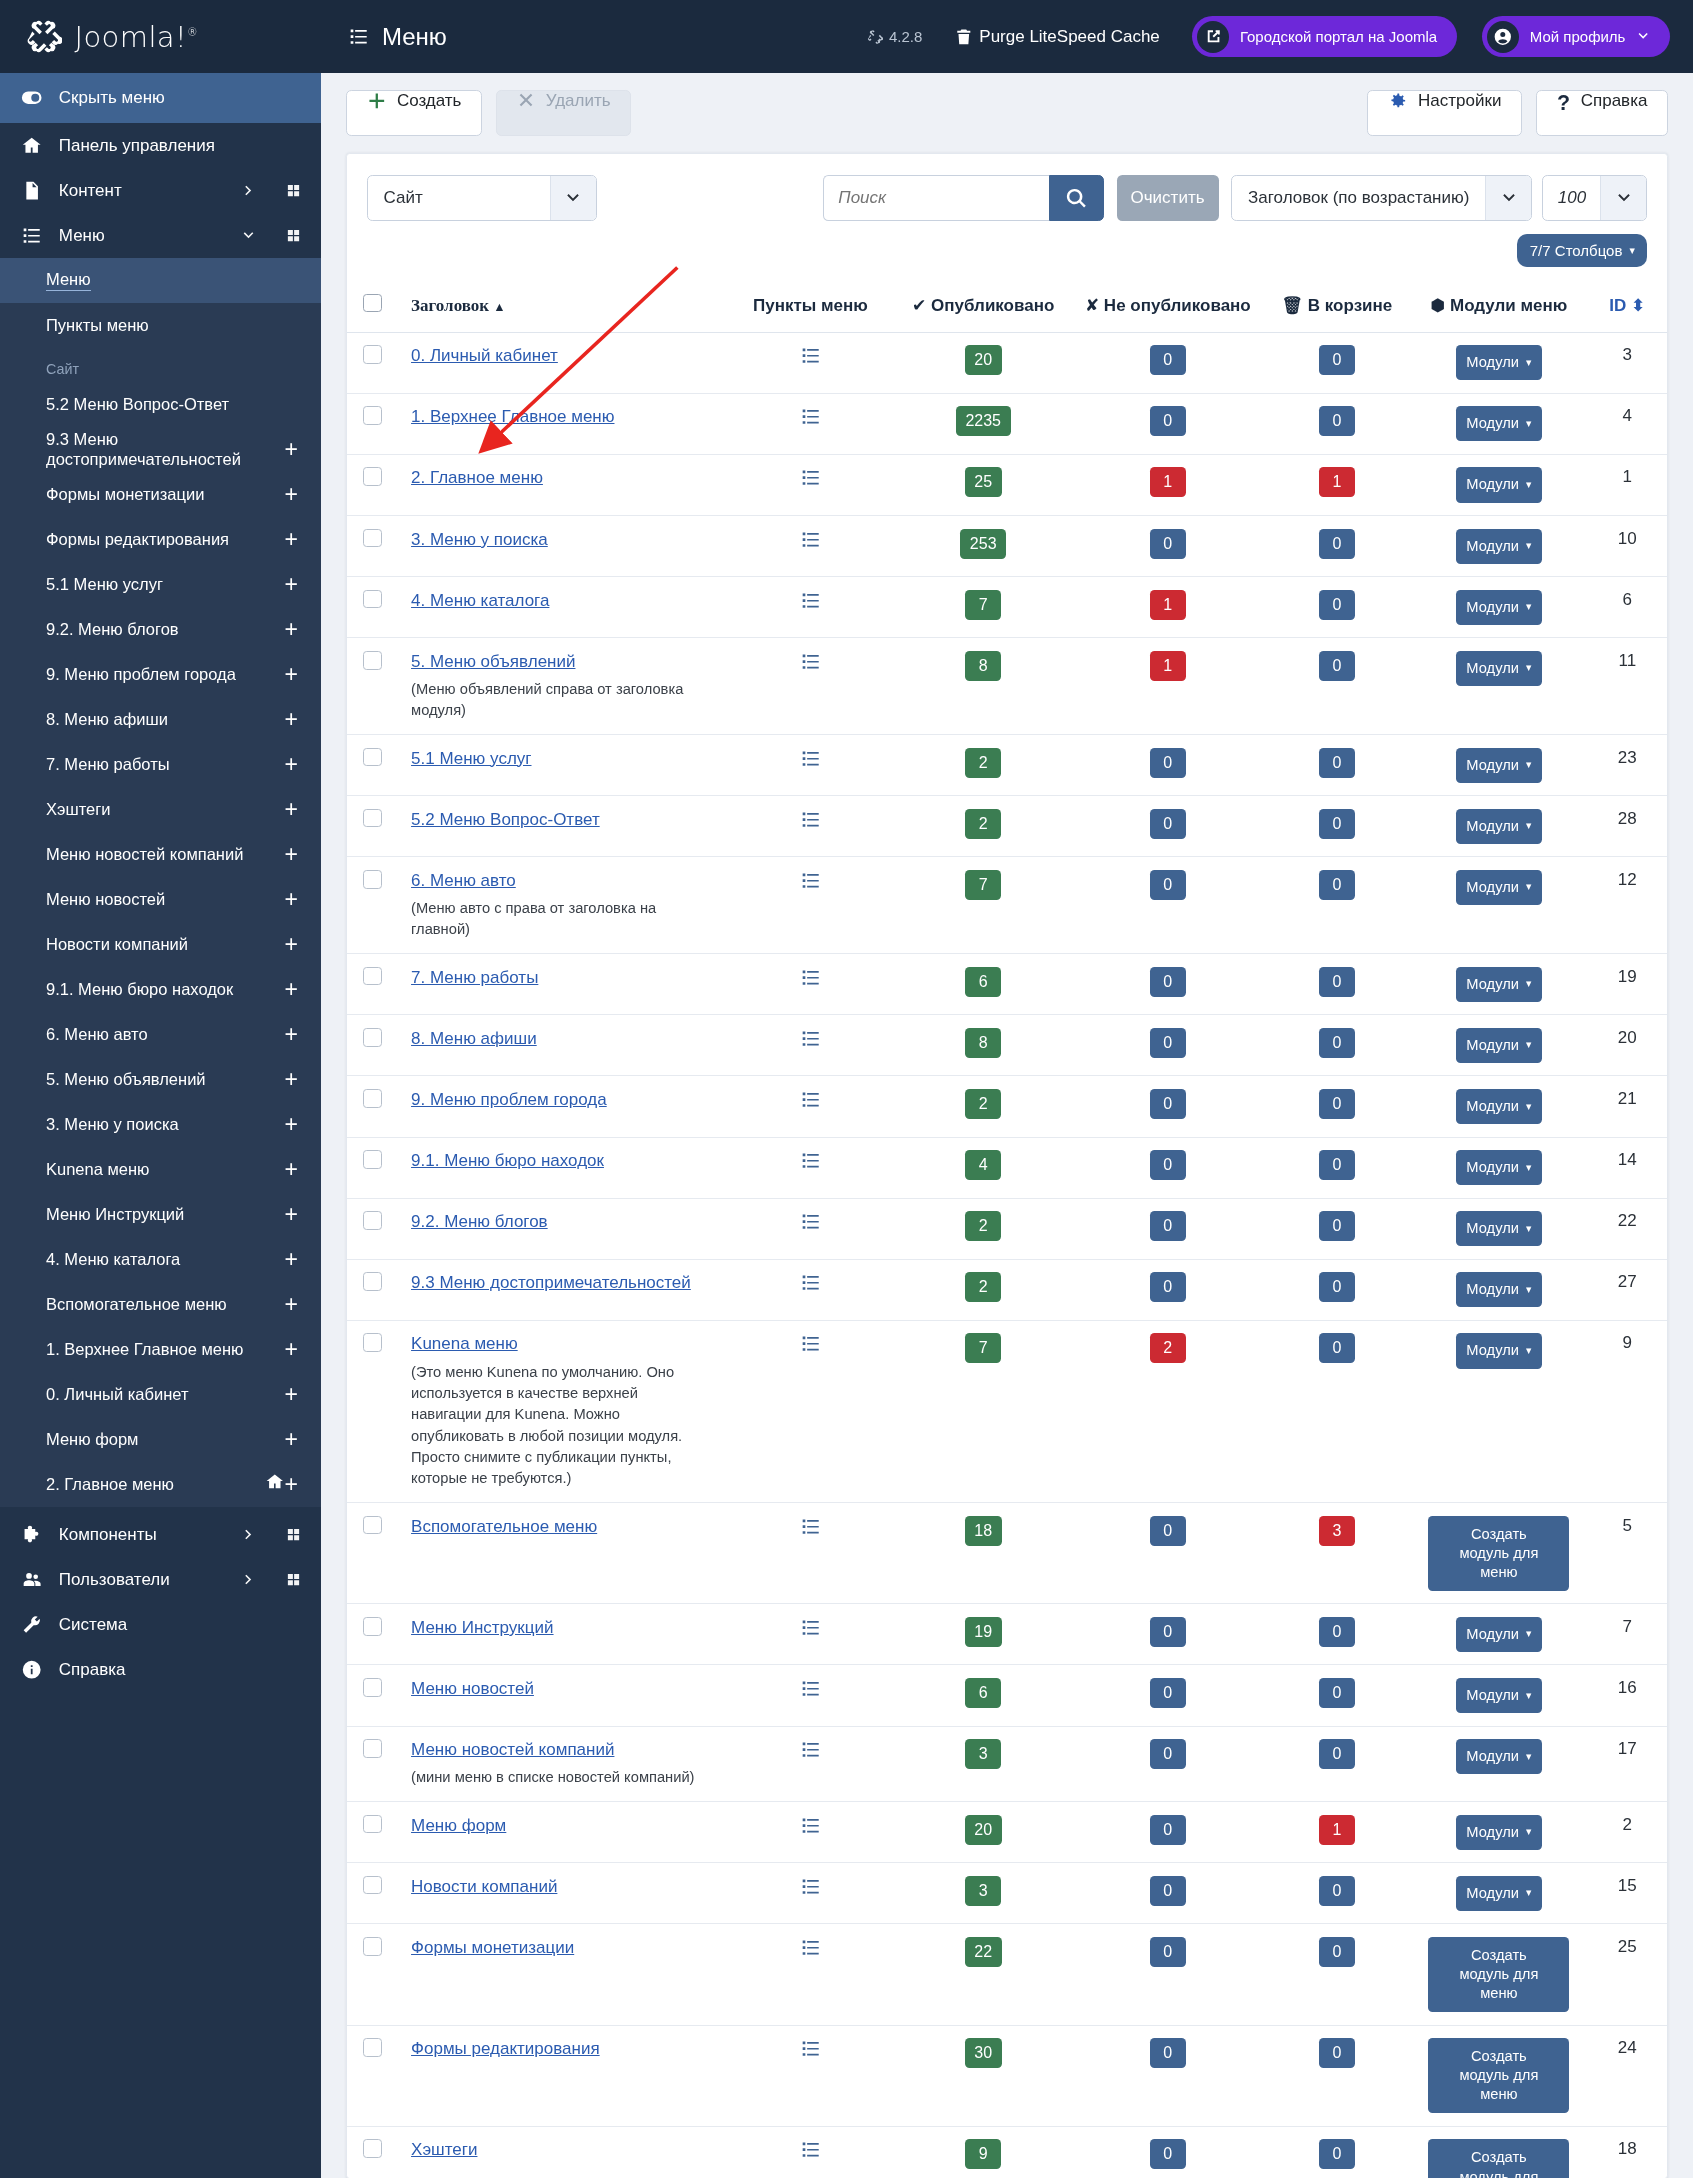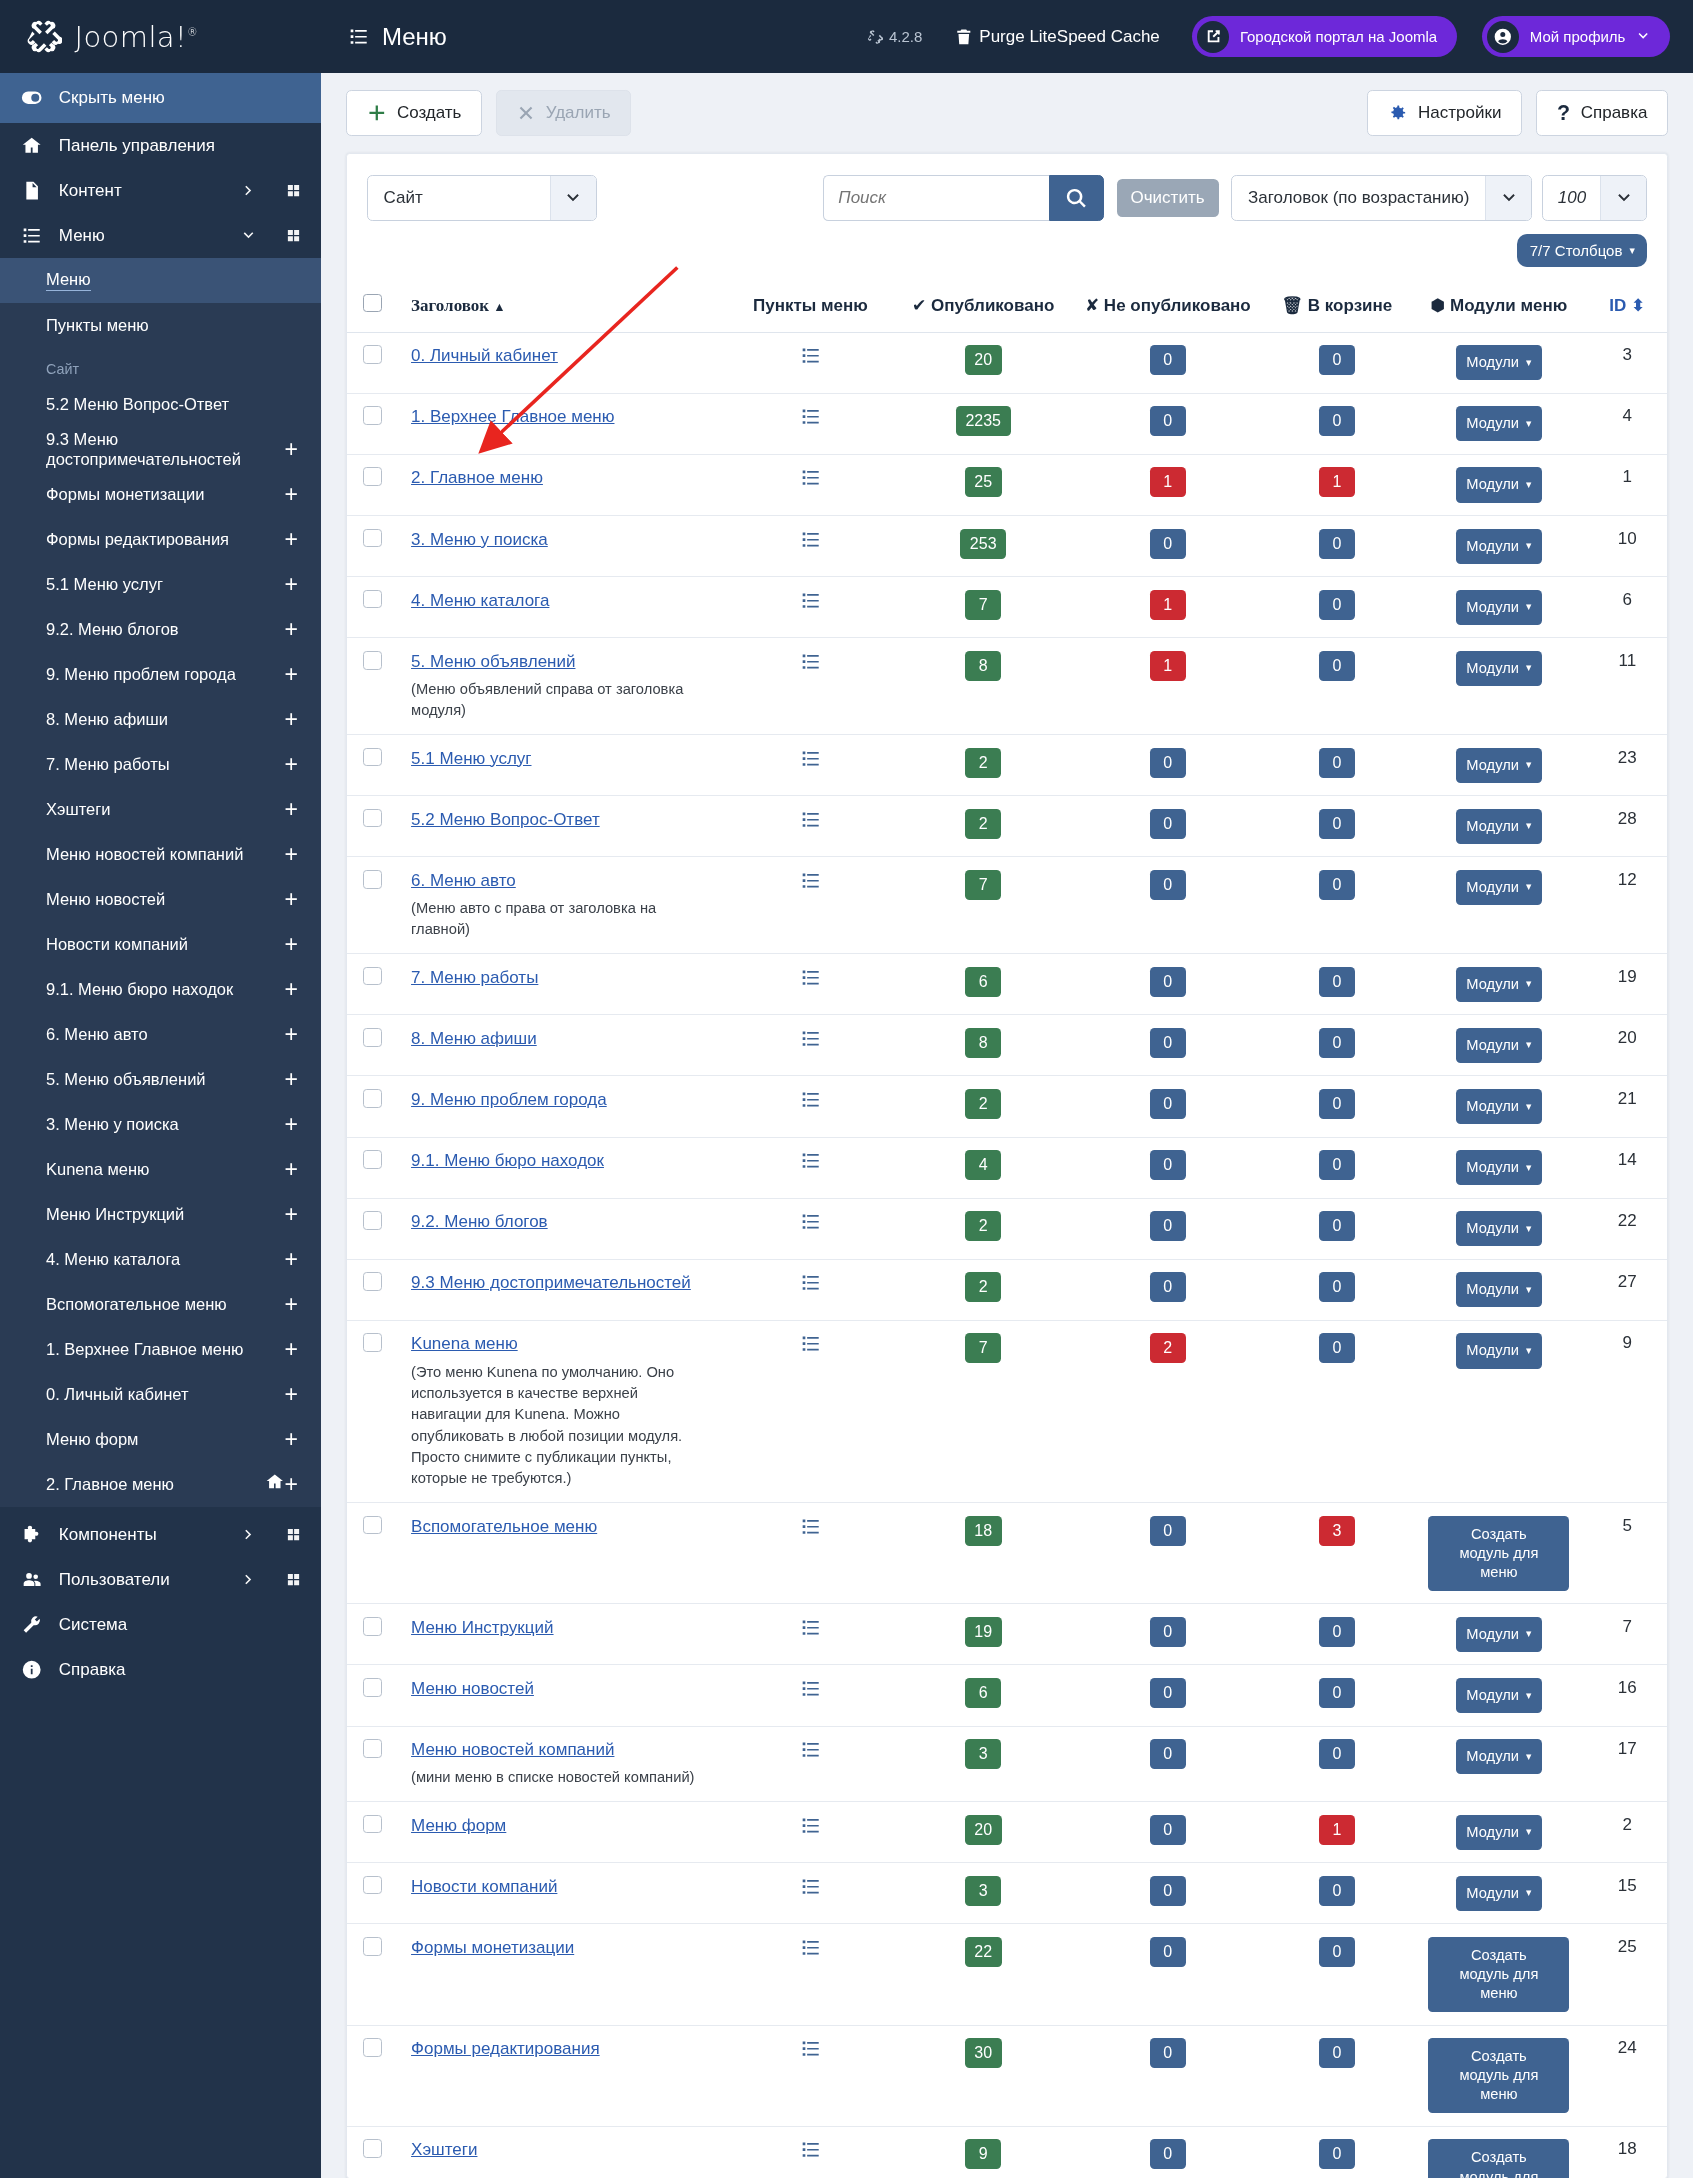--- a/index.html
+++ b/index.html
@@ -88,21 +88,21 @@
     width:32px;height:32px;border-radius:50%;background:#1b2a3e;
     display:flex;align-items:center;justify-content:center;
   }
 
   .toolbar {
     height: 80px; flex:0 0 80px;
     display:flex; align-items:center; padding: 0 25px 0 25px; gap:14.3px;
     background:#eef1f6;
   }
   .btn {
-    display:inline-flex; align-items:center; gap:10.7px;
+    display:inline-flex; gap:10.7px;
     height:46px; padding:0 19.6px; border-radius:5.3px;
     background:#fff; border:0.9px solid #ccd4e0; font-size:17px; color:#22262a;
   }
   .btn.disabled { background:#e2e7ee; border-color:#dde2ea; color:#9aa5b3; }
   .toolbar-spacer { flex:1; }
 
   .card {
     margin: 0 25px; background:#fff; border-radius:3.6px;
     box-shadow: 0 0.9px 2.7px rgba(30,45,70,.10);
     border:0.9px solid #e3e8ef;
@@ -128,21 +128,21 @@
     width:226px; border:0.9px solid #c8d1de; border-right:none;
     border-radius:5.3px 0 0 5.3px; padding:0 14.3px; font-size:17px;
     font-style:italic; color:#6b7280; outline:none;
     font-family:"Liberation Sans", sans-serif;
   }
   .searchbtn {
     width:55px; background:#3f6391; border:0.9px solid #3f6391;
     border-radius:0 5.3px 5.3px 0; display:flex; align-items:center; justify-content:center;
   }
   .clearbtn {
-    height:38px; padding:0 14px; margin-left:12.5px; border-radius:5.3px;
+    height:46px; padding:0 14px; margin-left:12.5px; border-radius:5.3px;
     background:#9aa7b6; color:#fff; font-size:17px; display:flex; align-items:center; border:none;
   }
   .sel.sort { margin-left:12.5px; }
   .sel.limit { margin-left:10px; width:105px;font-style:italic; }
   .sel.limit .val { flex:1; justify-content:center; padding:0 9px; }
   .cols-row { display:flex; justify-content:flex-end; padding: 9px 19.6px 12.5px 19.6px; }
   .cols-btn {
     background:#3f6391; color:#fff; border-radius:10px; border:none;
     font-size:15px; padding: 8px 12.5px; display:flex; align-items:center; gap:7.1px;
   }

